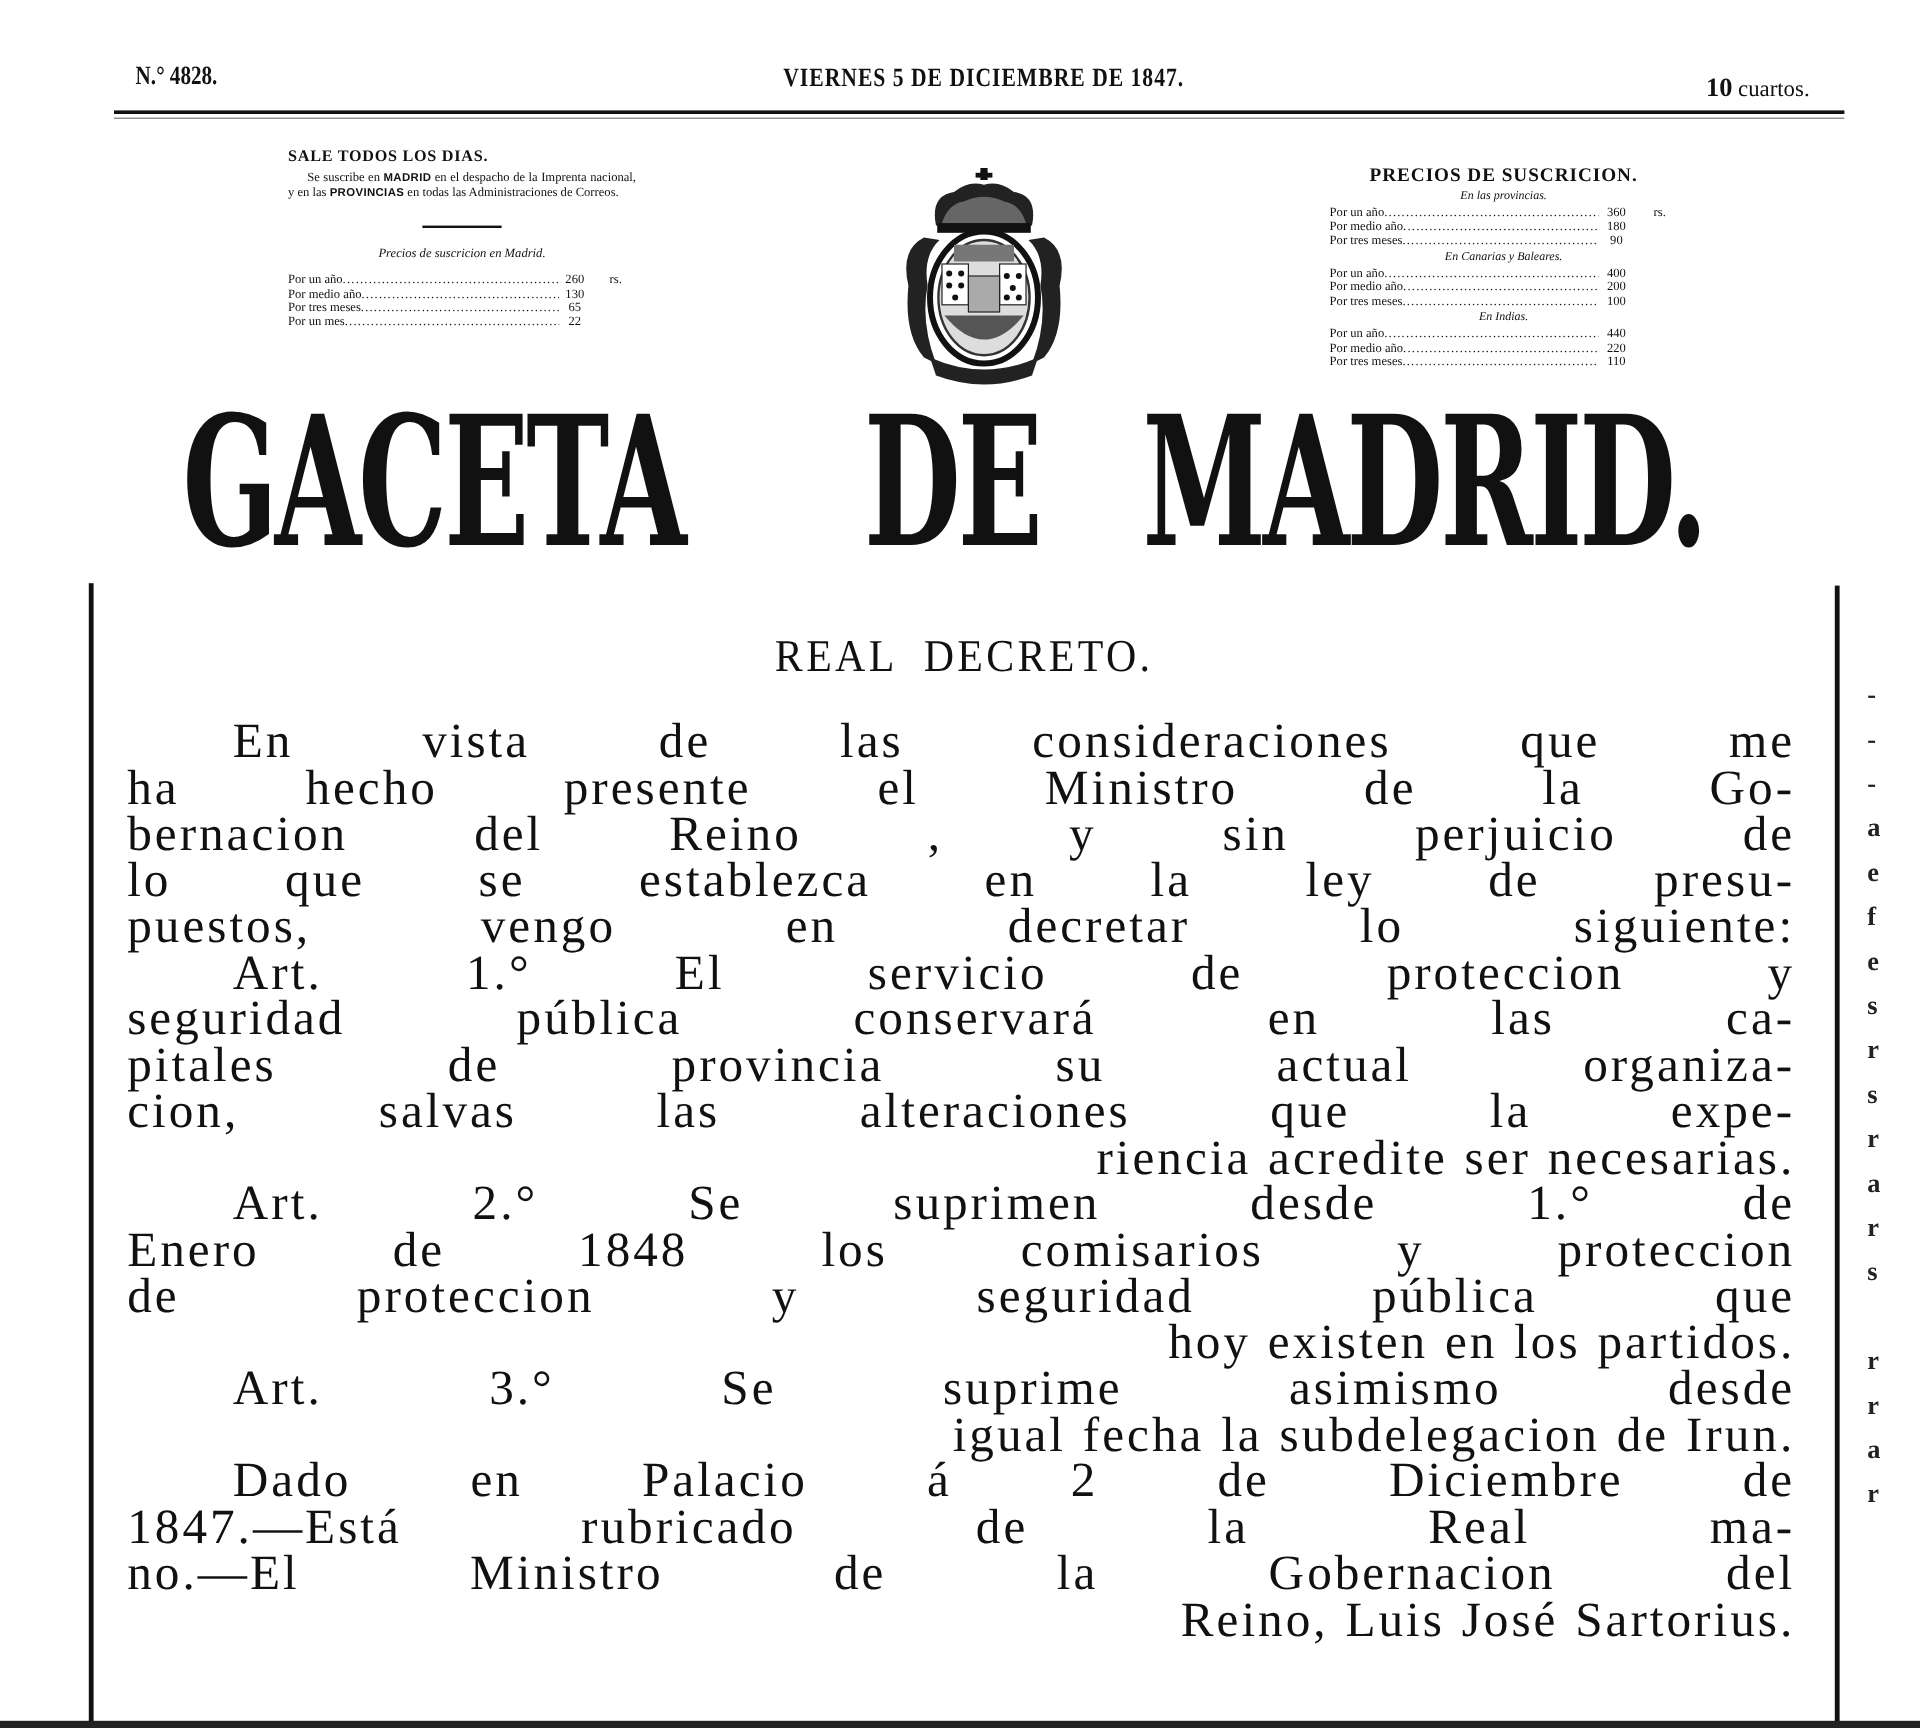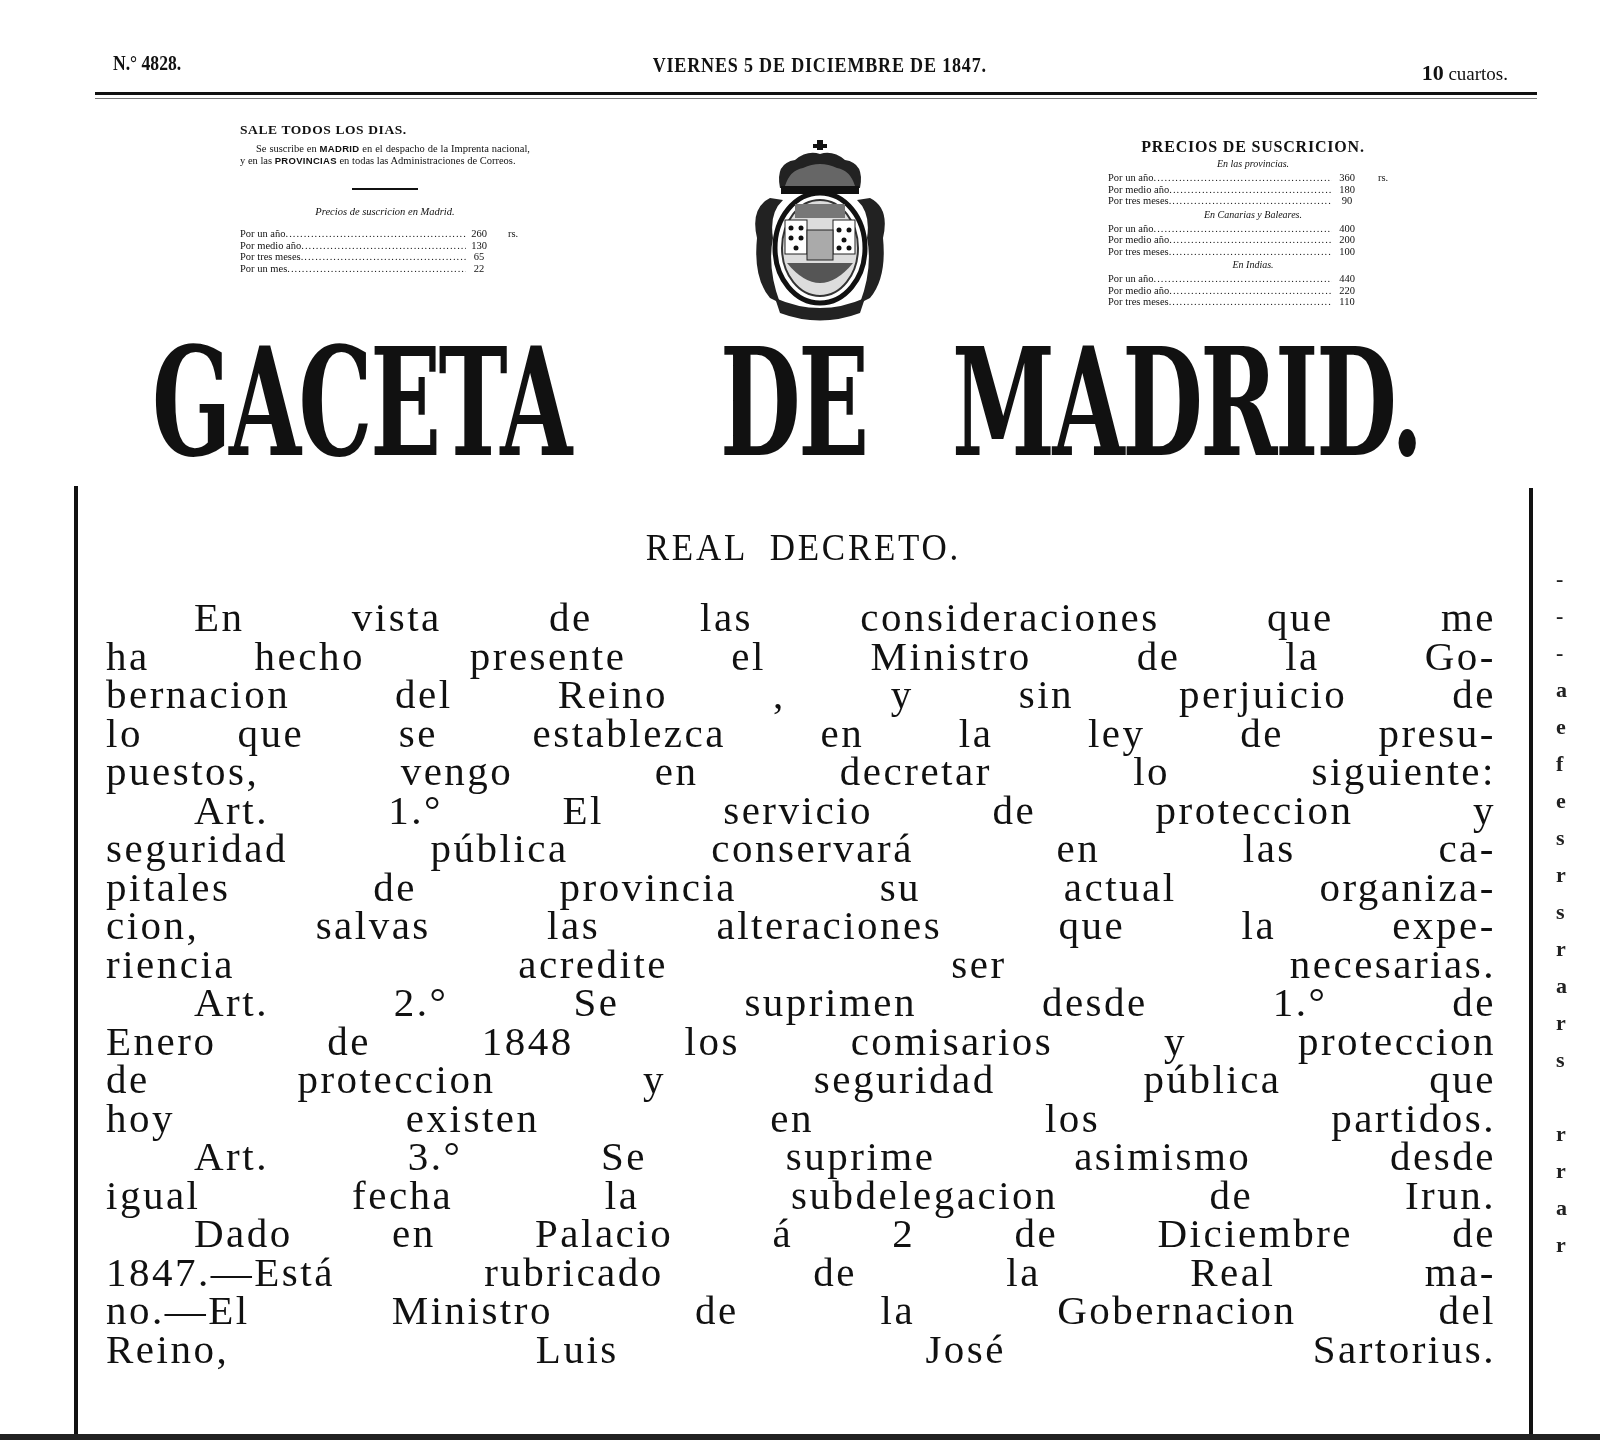--- a/index.html
+++ b/index.html
@@ -45,21 +45,21 @@
   
   #frame-left { left:74px; top:486px; width:4px; height:954px; background:#111; }
   #frame-right { left:1529px; top:488px; width:4px; height:952px; background:#111; }
   #bottom-bar { left:0; top:1434px; width:1600px; height:6px; background:#222; }
 
   #decree-title { left:78px; width:1451px; top:525px; text-align:center; font-family:"Liberation Serif", serif; font-size:38px; letter-spacing:3px; }
   #decree-title span { display:inline-block; transform:scaleX(0.92); }
 
   #decree-body { left:106px; top:598px; width:1390px; font-family:"Liberation Serif", serif; font-size:41px; line-height:38.5px; letter-spacing:2.5px; }
   .line { white-space:nowrap; display:flex; justify-content:space-between; }
-  .line.last { justify-content:space-between; gap:28px; }
+  .line.last { justify-content:flex-end; gap:14px; }
   .line.ind { padding-left:88px; }
   .line span { display:inline-block; }
 
   
   #edge-col { left:1556px; top:560px; width:40px; font-family:"Liberation Serif", serif; font-weight:bold; font-size:22px; line-height:37px; color:#222; }
 </style>
 </head>
 <body>
 
 <div class="abs" id="issue-no">N.° 4828.</div>

